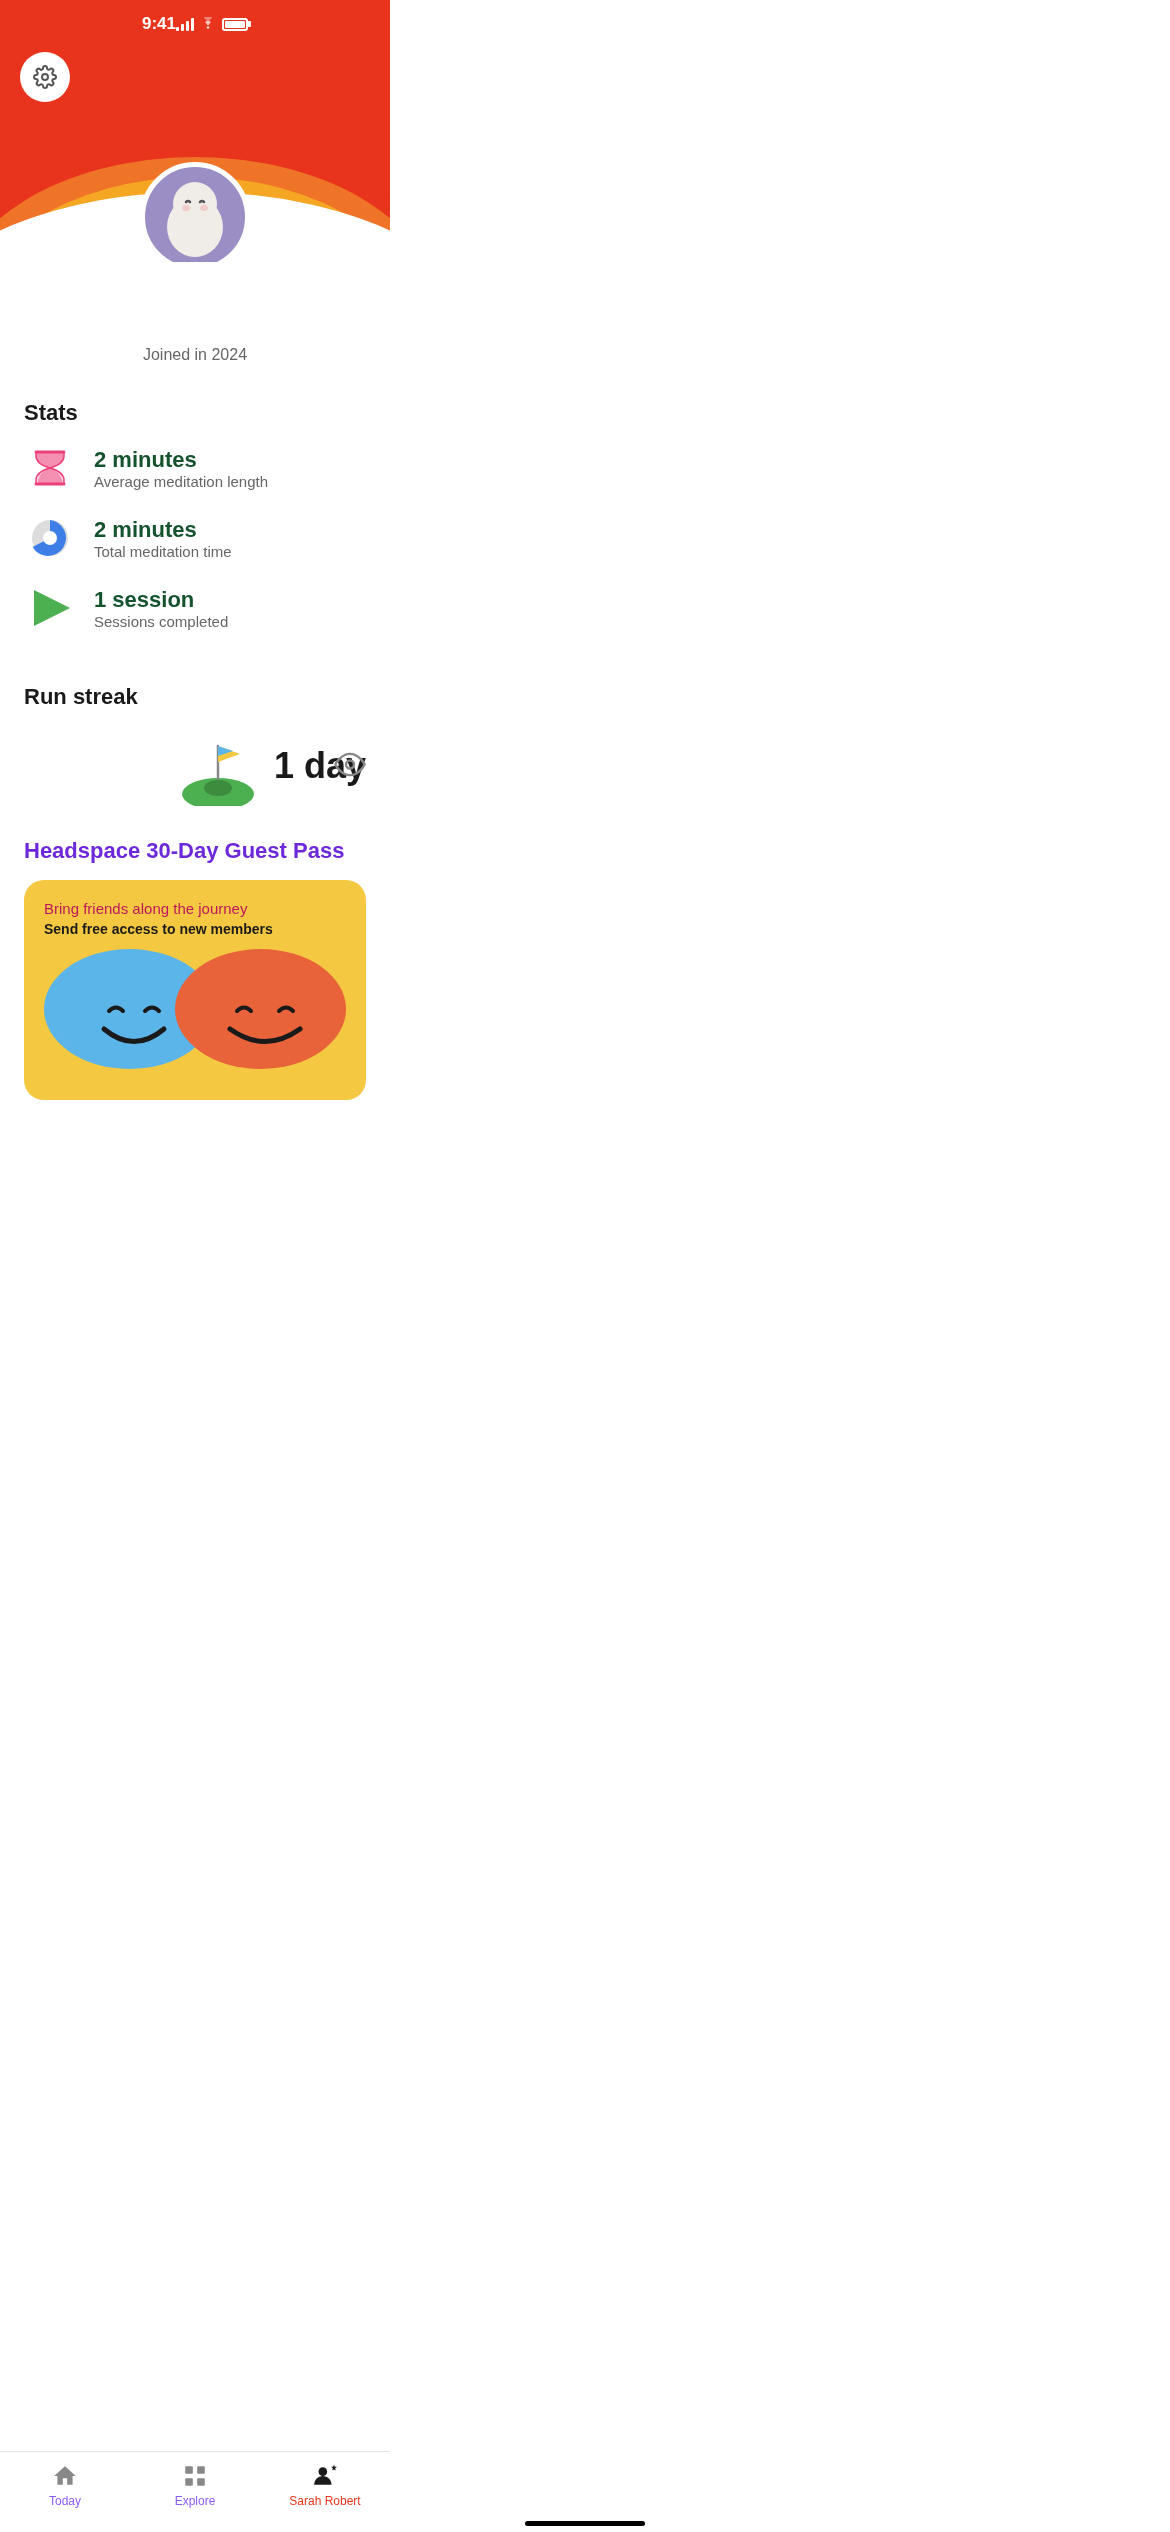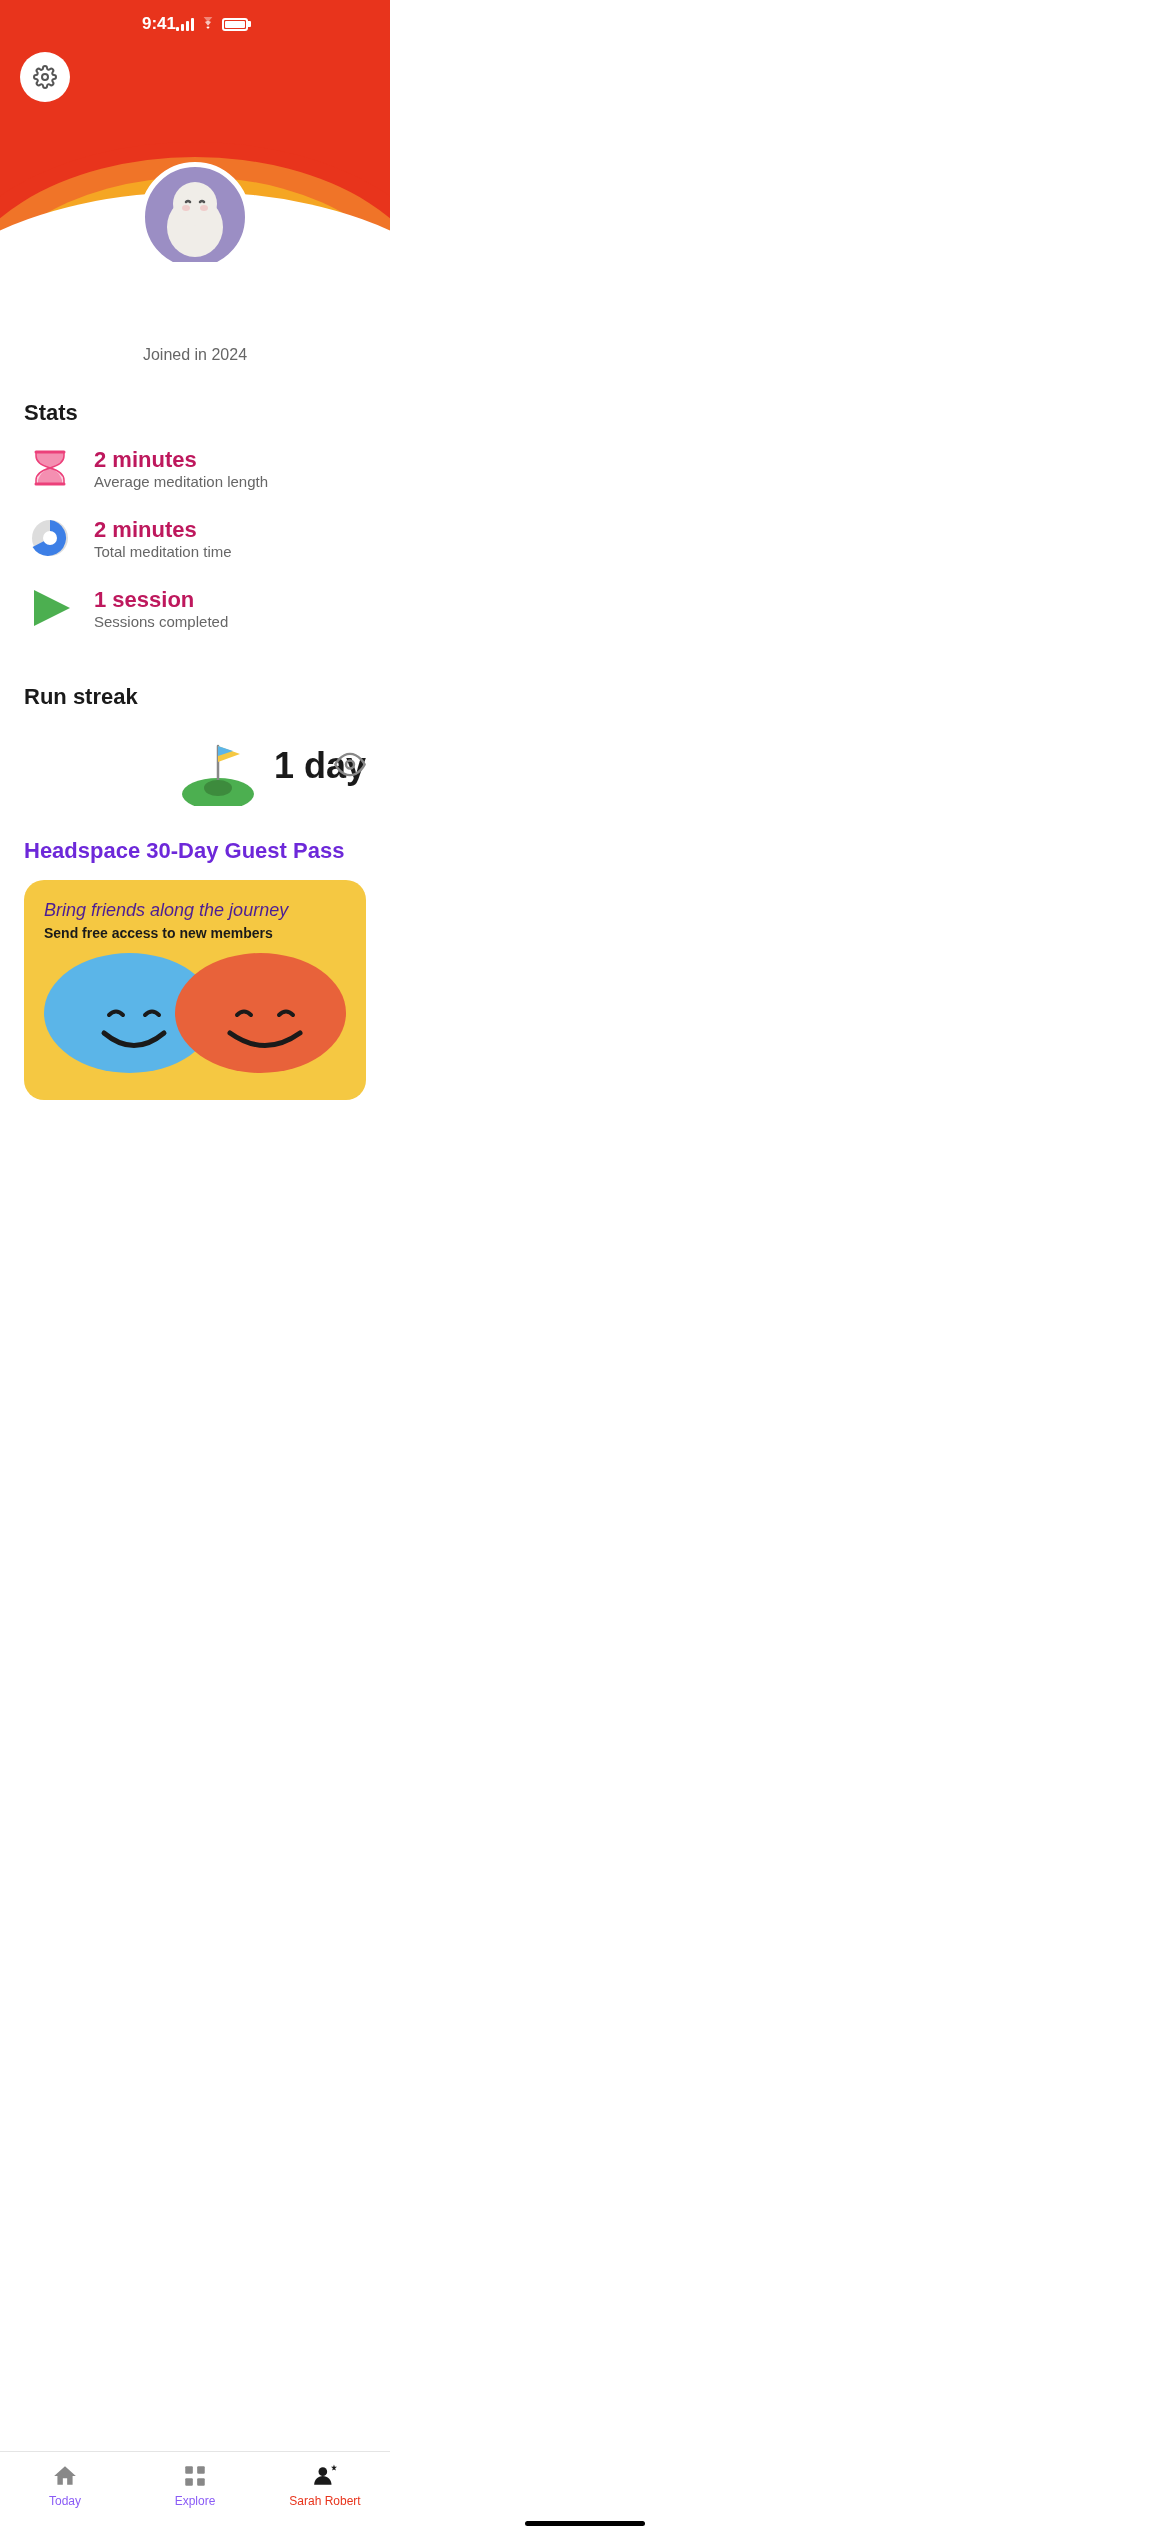--- a/index.html
+++ b/index.html
@@ -170,21 +170,21 @@
       height: 52px;
       flex-shrink: 0;
       display: flex;
       align-items: center;
       justify-content: center;
     }
     .stat-text {}
     .stat-value {
       font-size: 22px;
       font-weight: 700;
-      color: #be185d;
+      color: #14532d;
     }
     .stat-label {
       font-size: 15px;
       color: #666;
     }
 
     
     .streak-section {
       padding: 16px 24px;
     }
@@ -227,24 +227,23 @@
     }
     .guest-pass-card {
       background: #f5c842;
       border-radius: 20px;
       padding: 20px 20px 0;
       overflow: hidden;
       min-height: 220px;
       position: relative;
     }
     .guest-pass-subtitle {
-      font-size: 18px;
-      color: #4c1d95;
+      font-size: 15px;
+      color: #be185d;
       margin-bottom: 4px;
-      font-style: italic;
     }
     .guest-pass-cta {
       font-size: 14px;
       font-weight: 700;
       color: #1a1a1a;
       margin-bottom: 12px;
     }
     .card-illustrations {
       display: flex;
       justify-content: center;

